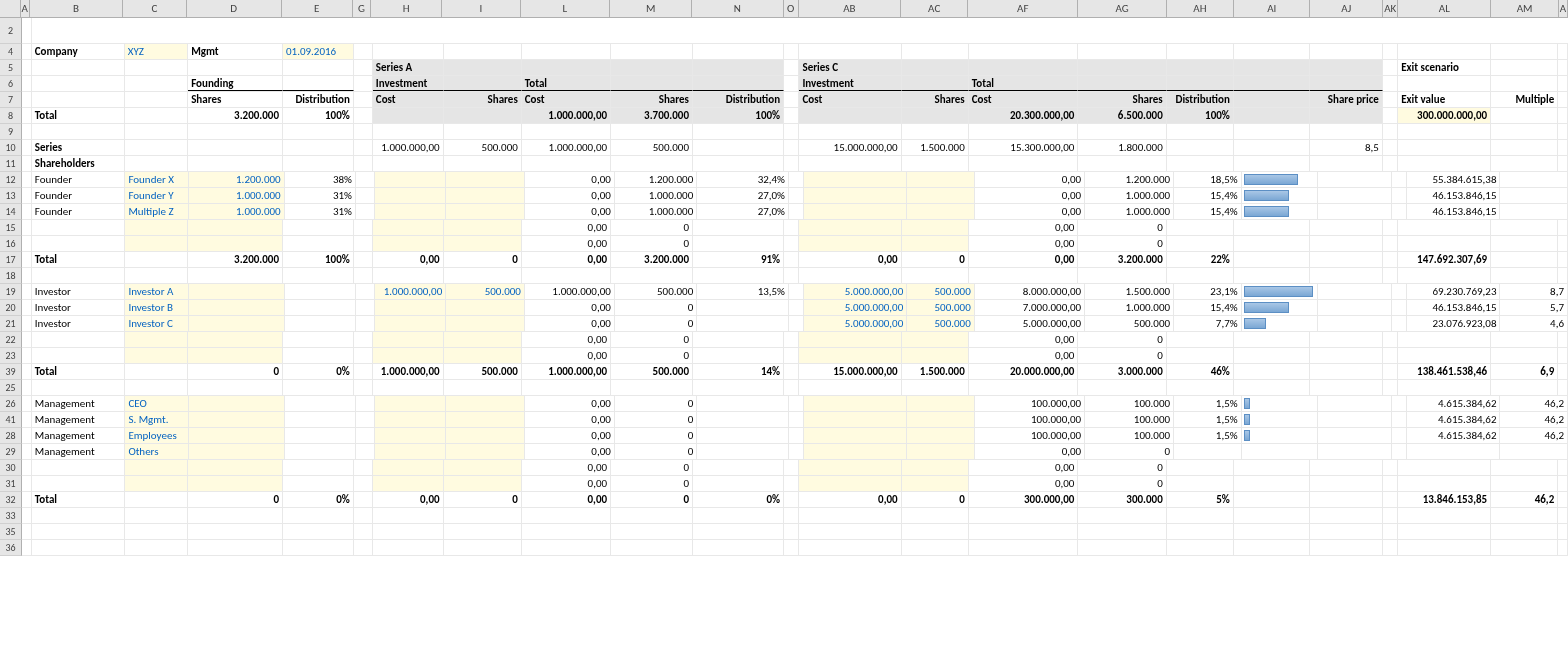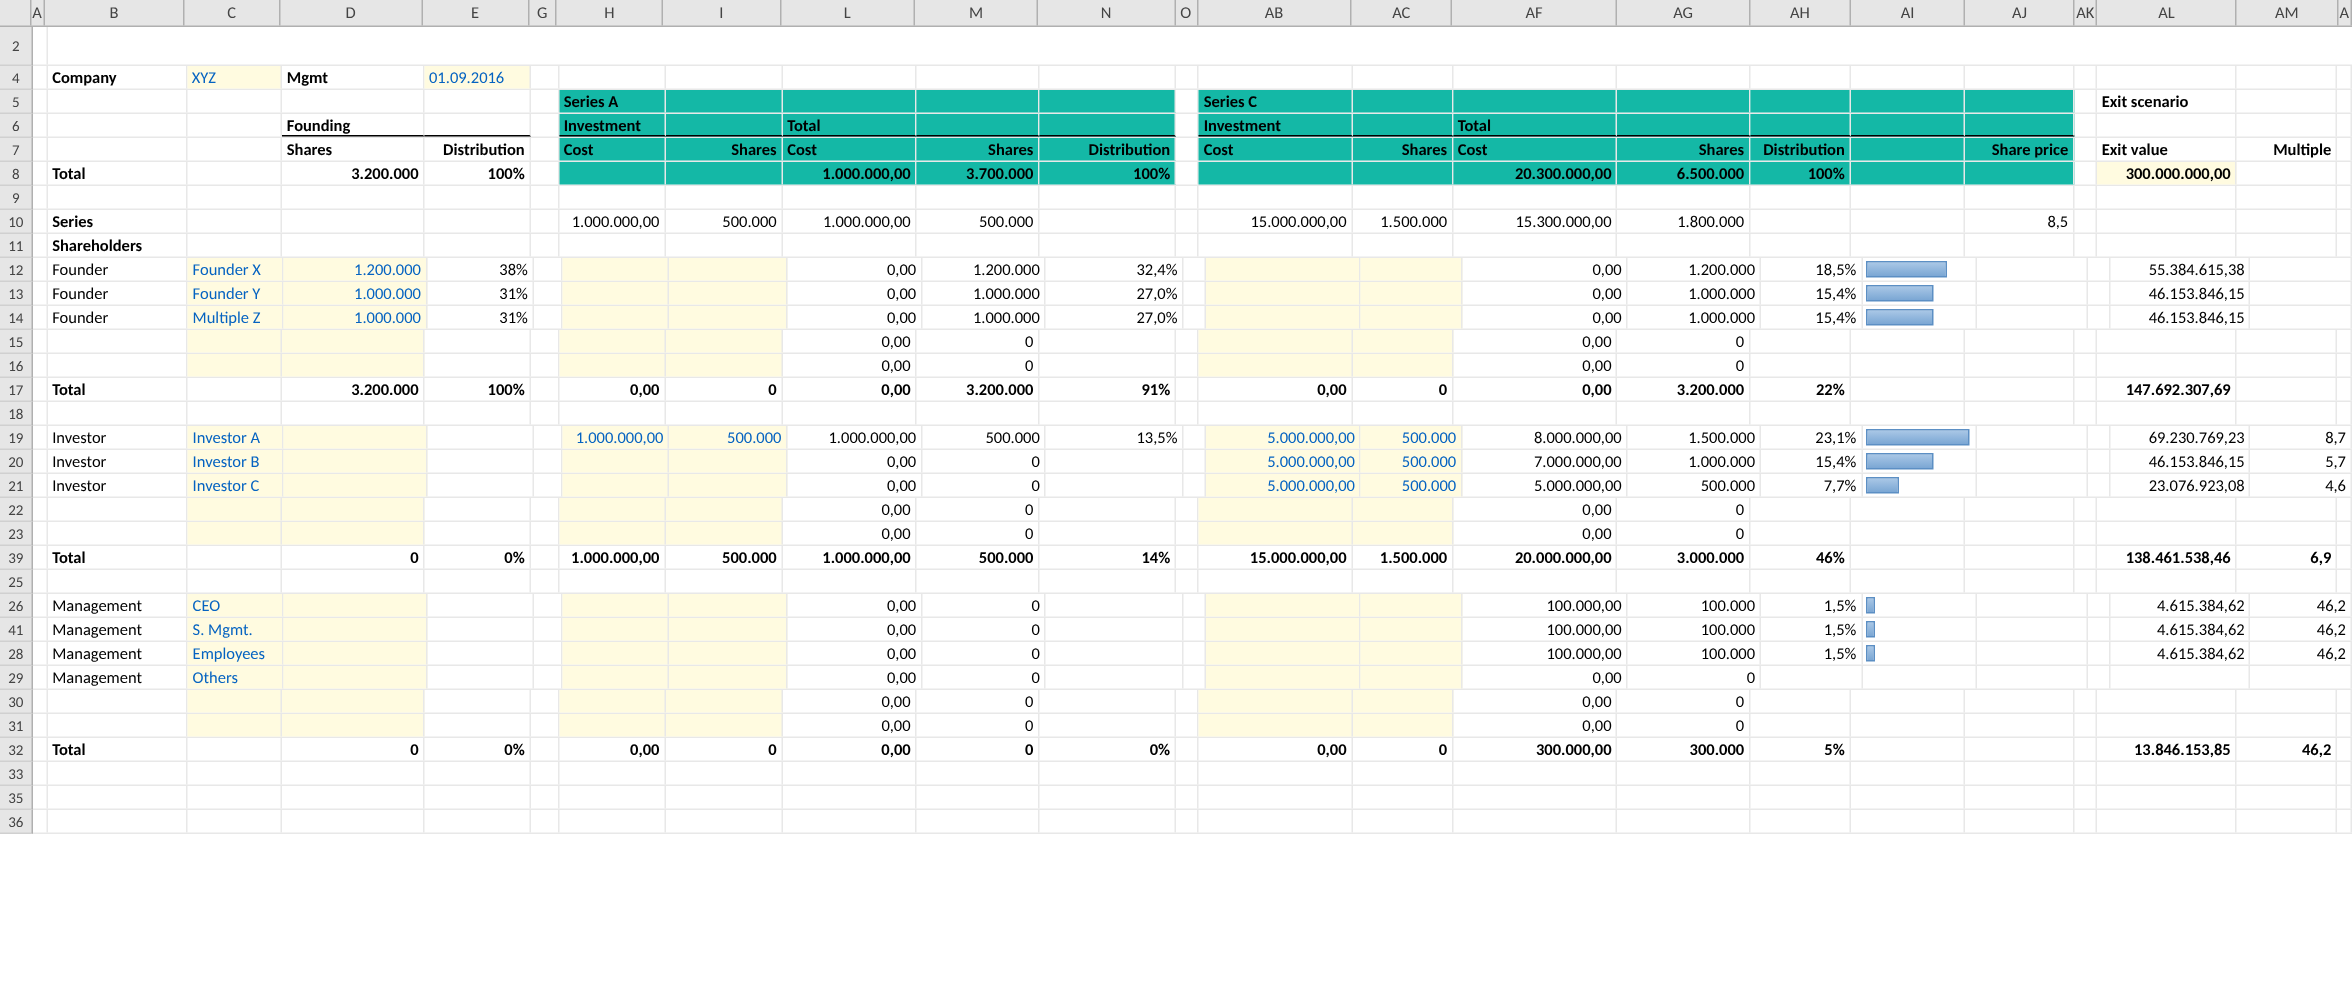--- a/index.html
+++ b/index.html
@@ -62,21 +62,21 @@
   padding: 0 3px;
   overflow: hidden;
   white-space: nowrap;
   line-height: 16px;
 }
 .row.tall .cell { line-height: 26px; }
 .title { font-size: 20px; font-weight: bold; color: #222; }
 .bold { font-weight: bold; }
 .blue { color: #0563c1; }
 .yellow-bg { background: #fffbe0; }
-.blue-bg { background: #14b8a6; }
+.blue-bg { background: #e5e5e5; }
 .right { text-align: right; }
 .bar-cell { position: relative; }
 .bar {
   position: absolute;
   left: 2px;
   top: 2px;
   bottom: 2px;
   background: linear-gradient(to bottom, #a9c7e6, #7ba7d4);
   border: 1px solid #5c8fc4;
 }

